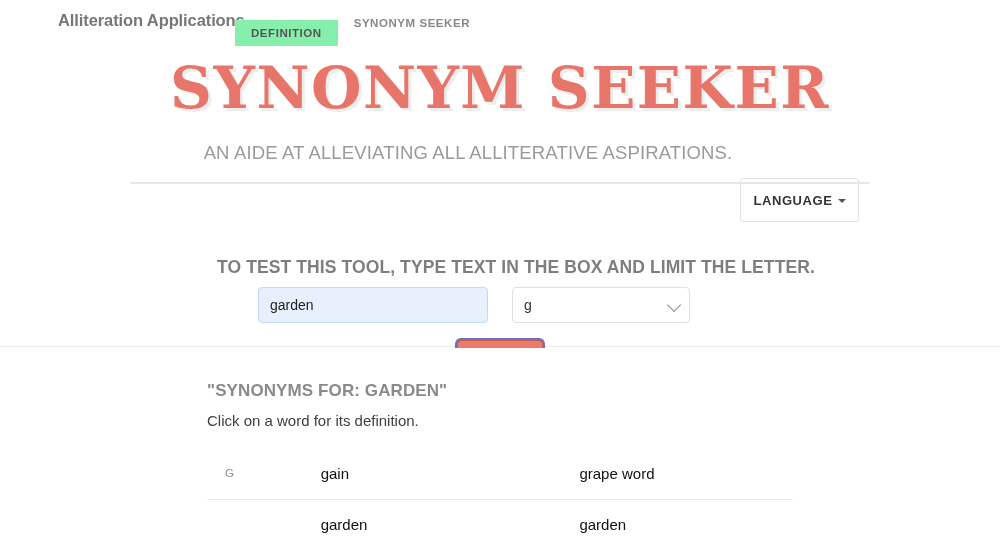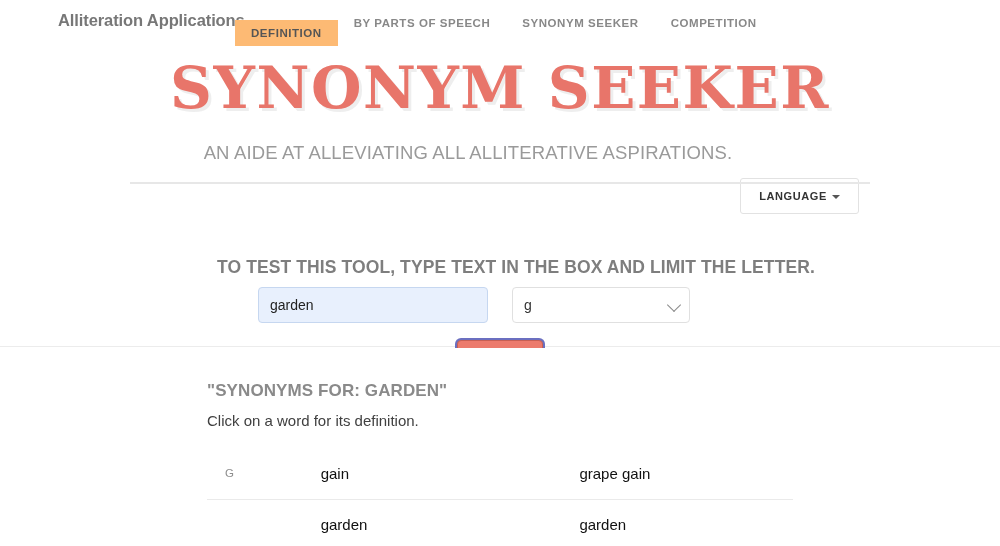--- a/index.html
+++ b/index.html
@@ -48,21 +48,21 @@
     padding: 0 16px;
     font-size: 11.5px;
     font-weight: bold;
     letter-spacing: 0.55px;
     color: #888888;
     white-space: nowrap;
     cursor: pointer;
     text-transform: uppercase;
   }
   .nav-item.active {
-    background: #fdba74;
+    background: #86efac;
     color: #555555;
     margin-top: 20px;
   }
 
   
   .hero {
     position: absolute;
     top: 46px; left: 0;
     width: 1000px;
     height: 301px;
@@ -100,28 +100,28 @@
     font-size: 18.5px;
     color: #9a9a9a;
     letter-spacing: 0.15px;
     white-space: nowrap;
   }
   .language-btn {
     position: absolute;
     left: 740px;
     top: 132px;
     width: 119px;
-    height: 36px;
+    height: 44px;
     background: #ffffff;
     border: 1px solid #e2e2e2;
     border-radius: 3px;
     display: flex;
     align-items: center;
     justify-content: center;
-    font-size: 11px;
+    font-size: 13px;
     font-weight: bold;
     letter-spacing: 0.6px;
     color: #333333;
     cursor: pointer;
     box-sizing: border-box;
   }
   .caret {
     display: inline-block;
     margin-left: 5px;
     width: 0; height: 0;
@@ -278,23 +278,21 @@
   .col-word2 { width: 220px; }
   .word-link { cursor: pointer; }
 </style>
 </head>
 <body>
 
 <div class="navbar">
   <div class="brand">Alliteration Applications</div>
   <div class="nav-items">
     <div class="nav-item active">DEFINITION</div>
-    <div class="nav-item">BY PARTS OF SPEECH</div>
     <div class="nav-item">SYNONYM SEEKER</div>
-    <div class="nav-item">COMPETITION</div>
   </div>
 </div>
 
 <div class="hero">
 
   <div class="hero-title">SYNONYM SEEKER</div>
 
   <div class="subtitle-row">
     <div class="subtitle">AN AIDE AT ALLEVIATING ALL ALLITERATIVE ASPIRATIONS.</div>
   </div>
@@ -327,21 +325,21 @@
   <div class="results-hint">Click on a word for its definition.</div>
 
   <table class="result-table">
     <tbody>
       <tr>
         <td class="col-letter">G</td>
         <td class="col-word">
           <span class="word-link">gain</span>
         </td>
         <td class="col-word2">
-          <span class="word-link">grape gain</span>
+          <span class="word-link">grape word</span>
         </td>
       </tr>
       <tr>
         <td class="col-letter"></td>
         <td class="col-word">
           <span class="word-link">garden</span>
         </td>
         <td class="col-word2">
           <span class="word-link">garden</span>
         </td>

